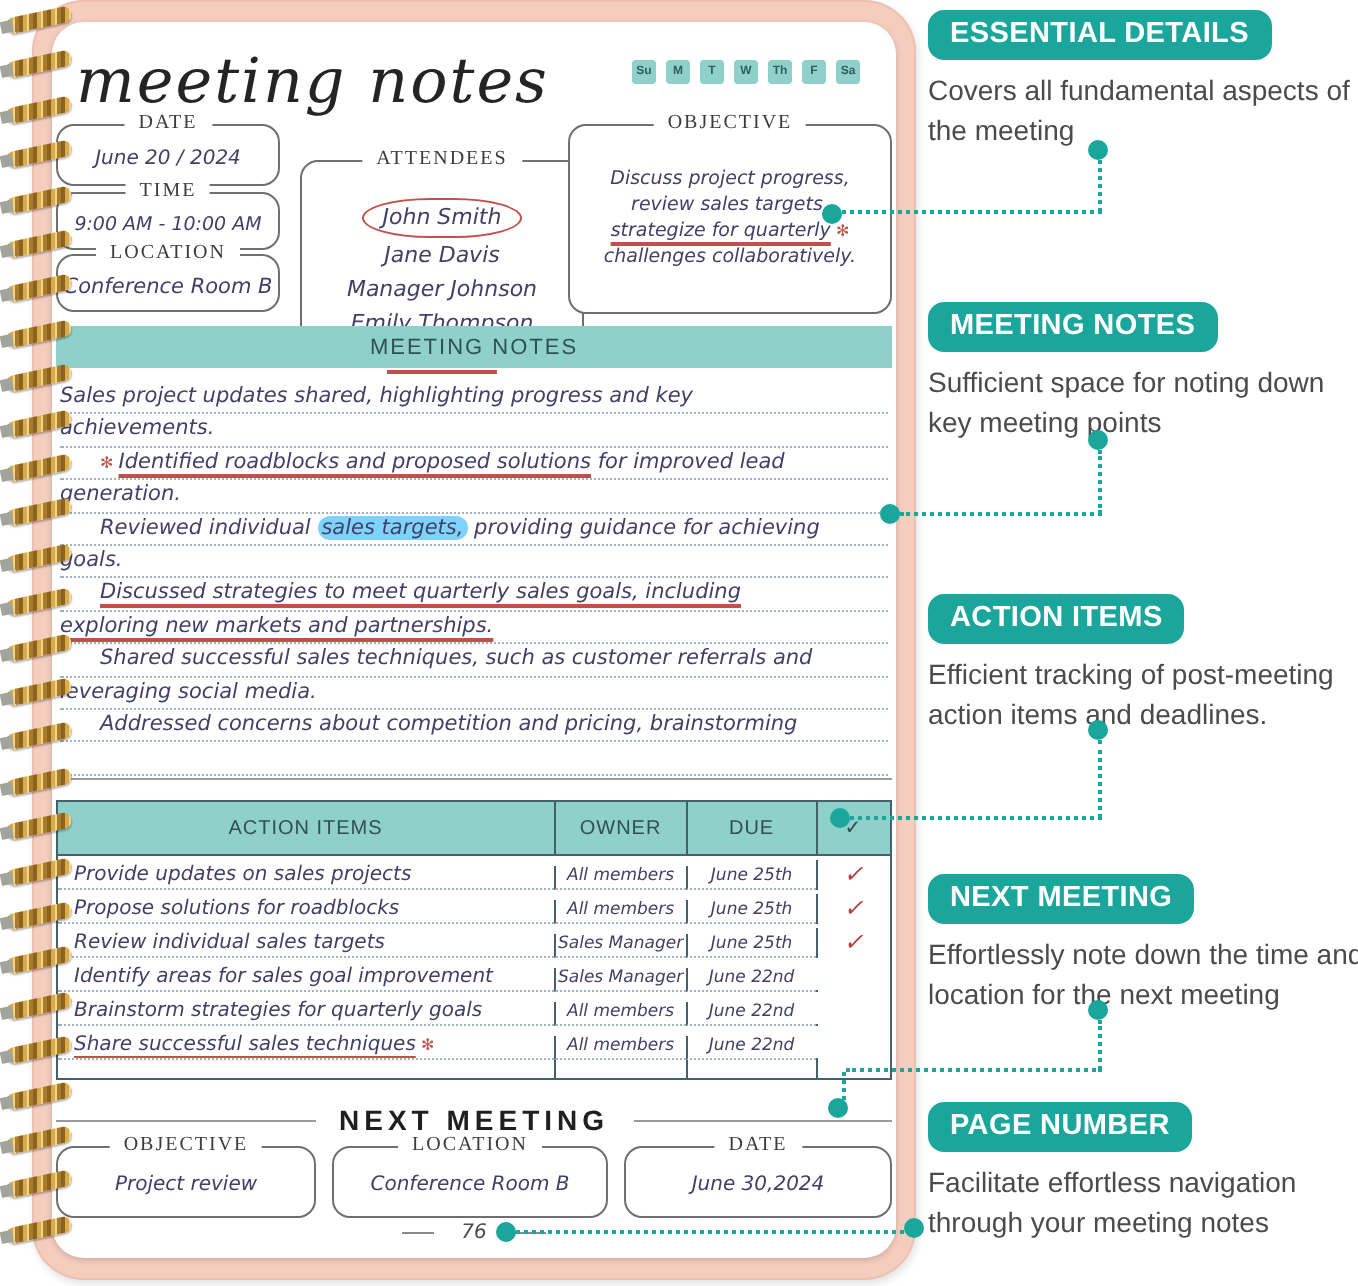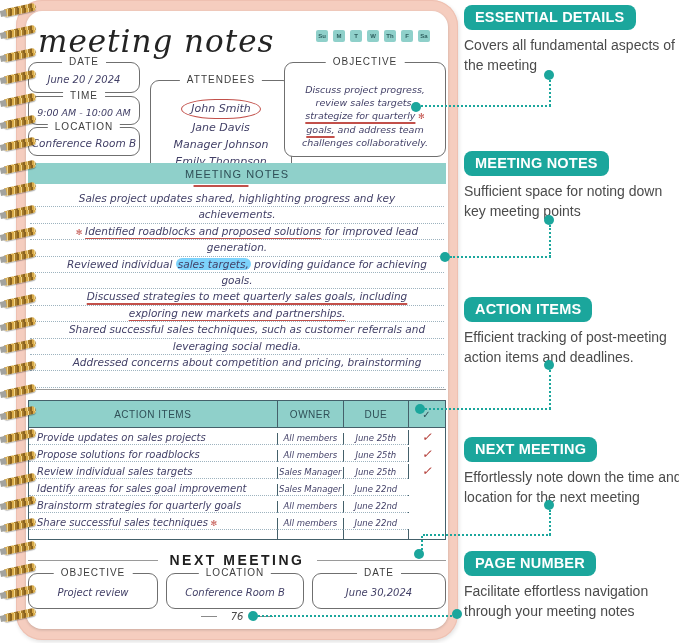--- a/index.html
+++ b/index.html
@@ -16,21 +16,21 @@
            box-shadow:0 1px 3px rgba(0,0,0,.18); }
 
   
   .coil { position:absolute; left:3px; width:33px; height:8px; border-radius:4px;
           background:repeating-linear-gradient(100deg,#8a6320 0 2px,#d9ab4a 2px 4px,#f0d48a 4px 5px,#a87c2a 5px 7px);
           transform:rotate(-12deg); box-shadow:0 1px 1px rgba(0,0,0,.3); z-index:6; }
   .coil::before { content:""; position:absolute; left:-3px; top:1px; width:6px; height:6px; background:#a3a39e; }
 
   
   .hw  { font-family:"DejaVu Sans", sans-serif; font-style:italic; color:#413f66; }
-  .lbl { font-family:Liberation Sans, sans-serif; color:#3d3d3d; letter-spacing:1px; font-size:10px; }
+  .lbl { font-family:Liberation Serif, serif; color:#3d3d3d; letter-spacing:1px; font-size:10px; }
 
   .title { position:absolute; left:12px; top:12px; font-family:"DejaVu Serif", serif;
            font-style:italic; font-size:31px; letter-spacing:1px; color:#242424; }
 
   .days { position:absolute; right:18px; top:19px; display:flex; gap:5px; }
   .day  { width:12px; height:12px; background:#8fd0ca; border-radius:2px; color:#2e5e5e;
           font-size:6px; font-weight:bold; display:flex; align-items:center; justify-content:center; }
 
   
   .lbox { position:absolute; border:1px solid #6f6f6f; border-radius:9px; background:#fff; }
@@ -49,21 +49,21 @@
 
   .obj-lines { position:absolute; left:4px; right:4px; top:20px; text-align:center;
                font-size:9.5px; line-height:13px; }
 
   .bar { position:absolute; left:2px; width:418px; height:21px; background:#8fd0ca;
          color:#2f4f57; font-size:11px; letter-spacing:1px; display:flex;
          align-items:center; justify-content:center; }
 
   .notes { position:absolute; left:4px; width:414px; top:180px; }
   .note-line { height:16.4px; border-bottom:1px dotted #9db3bf; font-size:10.5px;
-               line-height:15px; white-space:nowrap; overflow:hidden;text-align:center; }
+               line-height:15px; white-space:nowrap; overflow:hidden; }
   .note-ind { padding-left:20px; }
 
   .divider { position:absolute; left:2px; width:418px; top:378px; border-top:1.5px solid #9b9b9b; }
 
   
   .atable { position:absolute; left:2px; top:389px; width:418px; border:1px solid #44606a; }
   .t-head { display:flex; background:#8fd0ca; color:#2f4f57; height:27px; font-size:10px;
             letter-spacing:.5px; align-items:center; border-bottom:1px solid #44606a; }
   .t-row  { display:flex; height:17px; align-items:flex-end; }
   .t-spacer { display:flex; height:9px; }
@@ -136,21 +136,20 @@
         <div><span class="u-red">David Lee</span></div>
       </div>
   </div>
 
   <div class="lbox" style="left:258px; top:51px; width:162px; height:95px;">
     <span class="cap lbl">OBJECTIVE</span>
     <div class="obj-lines hw" id="objective">
         <div><span>Discuss project progress,</span></div>
         <div><span>review sales targets,</span></div>
         <div><span class="u-red">strategize for quarterly</span><span class="mark"> ✻</span></div>
-        <div><span class="u-red">goals,</span><span> and address team</span></div>
         <div><span>challenges collaboratively.</span></div>
       </div>
   </div>
 
   <div class="bar" style="top:152px;">MEETING NOTES</div>
   <div class="notes hw" id="notes">
       <div class="note-line"><span>Sales project updates shared, highlighting progress and key</span></div>
       <div class="note-line"><span>achievements.</span></div>
       <div class="note-line note-ind"><span class="mark">✻ </span><span class="u-red">Identified roadblocks and proposed solutions</span><span> for improved lead</span></div>
       <div class="note-line"><span>generation.</span></div>

